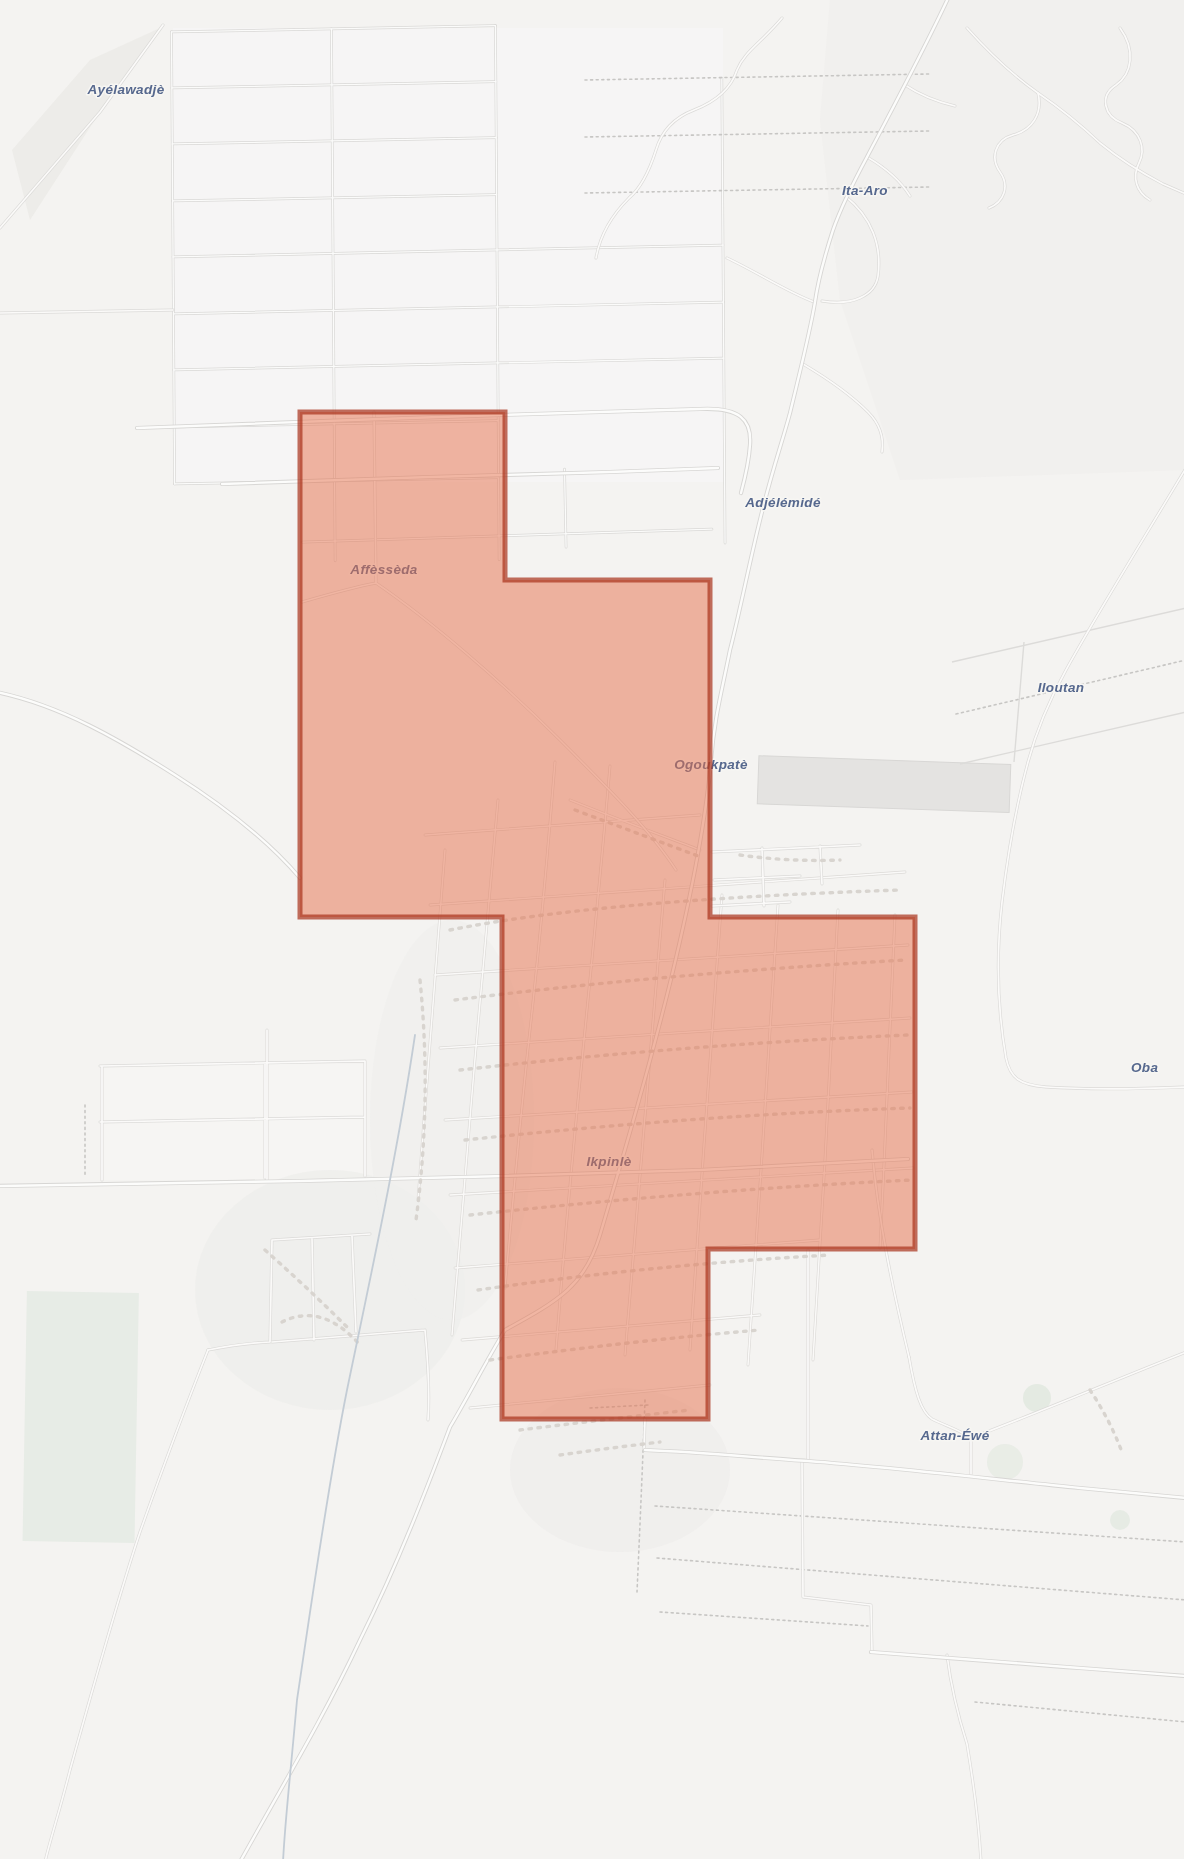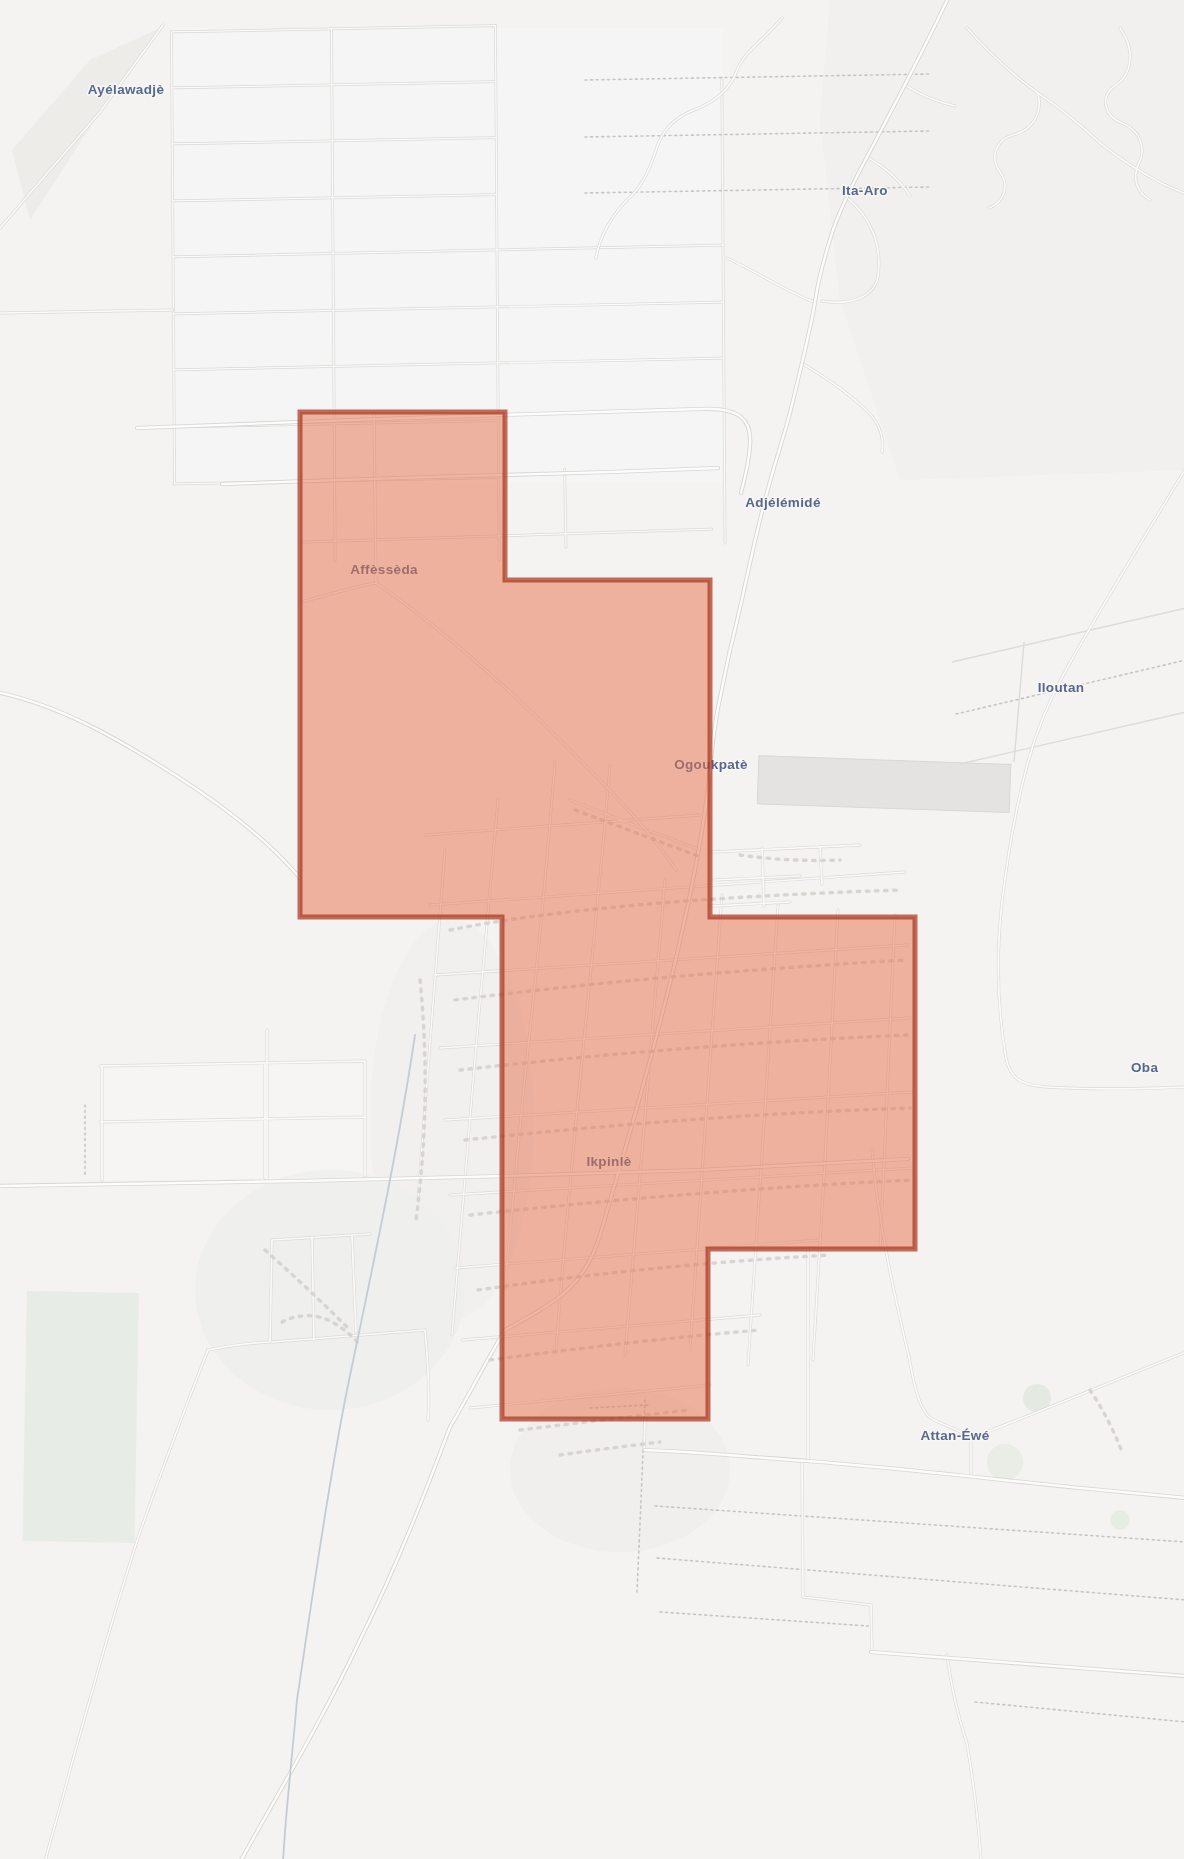--- a/index.html
+++ b/index.html
@@ -17,21 +17,21 @@
   use.rc-town{stroke:#dcdad7;stroke-width:2.8;fill:none;stroke-linecap:round;stroke-linejoin:round;}
   use.rf-town{stroke:#faf9f8;stroke-width:1.5;fill:none;stroke-linecap:round;stroke-linejoin:round;}
   .dots path{stroke:#c7c6c4;stroke-width:1.6;fill:none;stroke-dasharray:2 3.6;stroke-linecap:round;}
   .fieldlines path{stroke:#dcdbd9;stroke-width:1.4;fill:none;}
   .speckle path{stroke:#d8d4cf;stroke-width:3.4;fill:none;stroke-dasharray:2.6 6.5;stroke-linecap:round;}
   .stream{stroke:#c3ccd5;stroke-width:1.8;fill:none;stroke-linecap:round;}
 </style>
 </head>
 <body>
 
-<div id="map-wrap" style="background: #7dd3fc;">
+<div id="map-wrap" style="background: #7dd3fc; font-style: italic;">
 <svg id="map-svg" width="1184" height="1859" viewBox="0 0 1184 1859" xmlns="http://www.w3.org/2000/svg">
 
   <defs>
 
     <g id="roads-major-paths">
       <path d="M 950,-6 C 928,42 905,85 867,157 C 852,185 840,210 833,230 C 825,255 818,280 815,302 C 810,332 802,363 790,413 C 782,443 772,470 760,520 C 750,560 738,620 730,650 C 722,690 714,720 711,760 C 706,820 690,900 672,975 C 650,1065 625,1150 600,1235 C 585,1285 560,1300 505,1330 C 485,1363 468,1397 450,1427 C 430,1480 400,1560 360,1640 C 325,1715 280,1790 240,1862"></path>
       <path d="M 137,428 L 380,419 L 500,415 L 700,409 C 740,407 752,420 750,445 C 749,462 745,478 741,493"></path>
       <path d="M 222,484 L 430,477 L 610,472 L 718,468"></path>
       <path d="M -4,1186 L 300,1181 L 505,1176 L 700,1170 L 908,1159"></path>
       <path d="M -4,692 C 60,705 120,740 175,775 C 230,810 272,845 300,878"></path>

